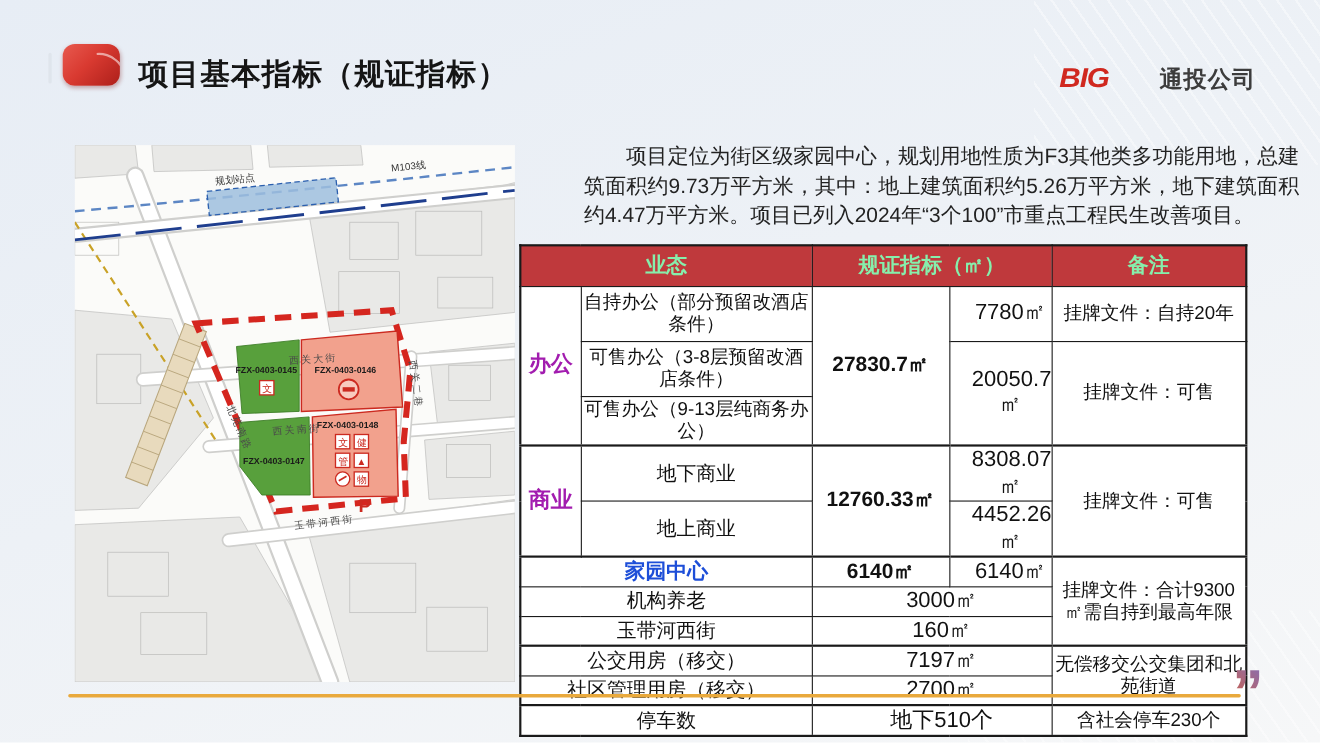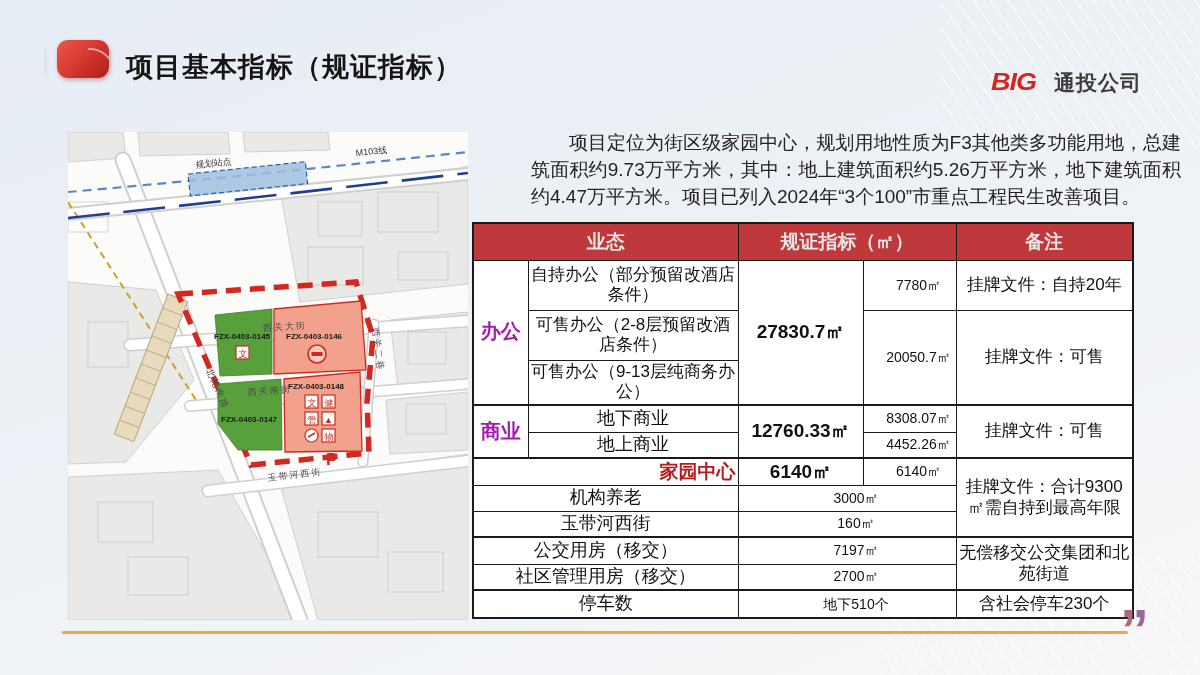--- a/index.html
+++ b/index.html
@@ -19,43 +19,43 @@
     background:#dfe5ec; border-radius:2px; }
   .title-icon { position:absolute; left:57px; top:40px; width:52px; height:38px;
     background:linear-gradient(135deg,#e85a4f 0%,#d93a31 45%,#ad1f1a 100%);
     border-radius:11px; box-shadow:1px 2px 4px rgba(120,20,20,.35); overflow:hidden; }
   .title-icon::after { content:""; position:absolute; right:-6px; bottom:-20px;
     width:46px; height:46px; border:2px solid transparent;
     border-right-color:rgba(255,255,255,.9); border-top-color:rgba(255,255,255,.55);
     border-radius:50%; transform:rotate(40deg); }
   .page-title { position:absolute; left:126px; top:49px; font-size:27px; font-weight:600;
     color:#151515; letter-spacing:1px; }
-  .logo { position:absolute; right:58px; top:67px; display:flex; align-items:center; }
+  .logo { position:absolute; right:58px; top:56px; display:flex; align-items:center;gap:28px; }
   .logo-big { font-size:27px; font-weight:900; font-style:italic; color:#d0281f;
     letter-spacing:-1px; transform:scaleY(.92); }
   .logo-co { font-size:21px; font-weight:700; color:#3c3c3c; margin-left:18px; letter-spacing:1px; }
 
   
   .intro { position:absolute; left:495px; top:129px; width:650px; font-size:19px;
     line-height:1.43; color:#222; text-indent:2em; text-align:justify;margin-left:36px; }
 
   
   .map { position:absolute; left:68px; top:132px; width:400px; height:488px; background:#fbfbf9; }
 
   
   table.kpi { position:absolute; left:472px; top:222px; width:660px;
     border-collapse:collapse; table-layout:fixed; border:2px solid #1a1a1a;
     background:#fff; }
   .kpi th, .kpi td { border:1px solid #1a1a1a; text-align:center; vertical-align:middle;
     padding:1px 2px; font-size:17px; color:#111; line-height:1.18; }
-  .kpi th { background:#bf393c; color:#e5e5e5; font-weight:600; font-size:19px; height:37px; }
+  .kpi th { background:#bf393c; color:#86efac; font-weight:600; font-size:19px; height:37px; }
   .kpi td.cat { color:#a21caf; font-weight:700; font-size:20px;margin-top:31px; }
-  .kpi td.red { color:#b91c1c; font-weight:700; font-size:19px;text-align:right; }
+  .kpi td.red { color:#1d4ed8; font-weight:700; font-size:19px; }
   .kpi td.big { font-weight:700; font-size:19px; }
-  .kpi td.val { font-size:14px;padding-left:20px; }
+  .kpi td.val { font-size:20px;padding-left:20px; }
   .kpi td.lbl { font-size:18px; }
   .kpi td.rem { font-size:17px;margin-top:41px; }
   .kpi tr.thick td { border-top-width:2px; }
   .h50{height:50px}.h45{height:45px}.h27{height:27px}.h26{height:26px}.h28{height:28px}
 
   
   .gold-line { position:absolute; left:62px; top:631px; width:1066px; height:3px;
     background:#e9a93c; border-radius:2px; }
   .quote { position:absolute; left:1120px; top:596px; font-size:58px; font-weight:700;
     background:linear-gradient(45deg,#d85f38 20%,#8a6cae 85%);
@@ -216,21 +216,21 @@
     <th>备注</th>
   </tr>
   <tr class="h50">
     <td class="cat" rowspan="3">办公</td>
     <td>自持办公（部分预留改酒店条件）</td>
     <td class="big" rowspan="3">27830.7㎡</td>
     <td class="val">7780㎡</td>
     <td class="rem">挂牌文件：自持20年</td>
   </tr>
   <tr class="h50">
-    <td>可售办公（2-8层预留改酒店条件）</td>
+    <td>可售办公（3-8层预留改酒店条件）</td>
     <td class="val" rowspan="2">20050.7㎡</td>
     <td class="rem" rowspan="2">挂牌文件：可售</td>
   </tr>
   <tr class="h45">
     <td>可售办公（9-13层纯商务办公）</td>
   </tr>
   <tr class="h27 thick">
     <td class="cat" rowspan="2">商业</td>
     <td class="lbl">地下商业</td>
     <td class="big" rowspan="2">12760.33㎡</td>

